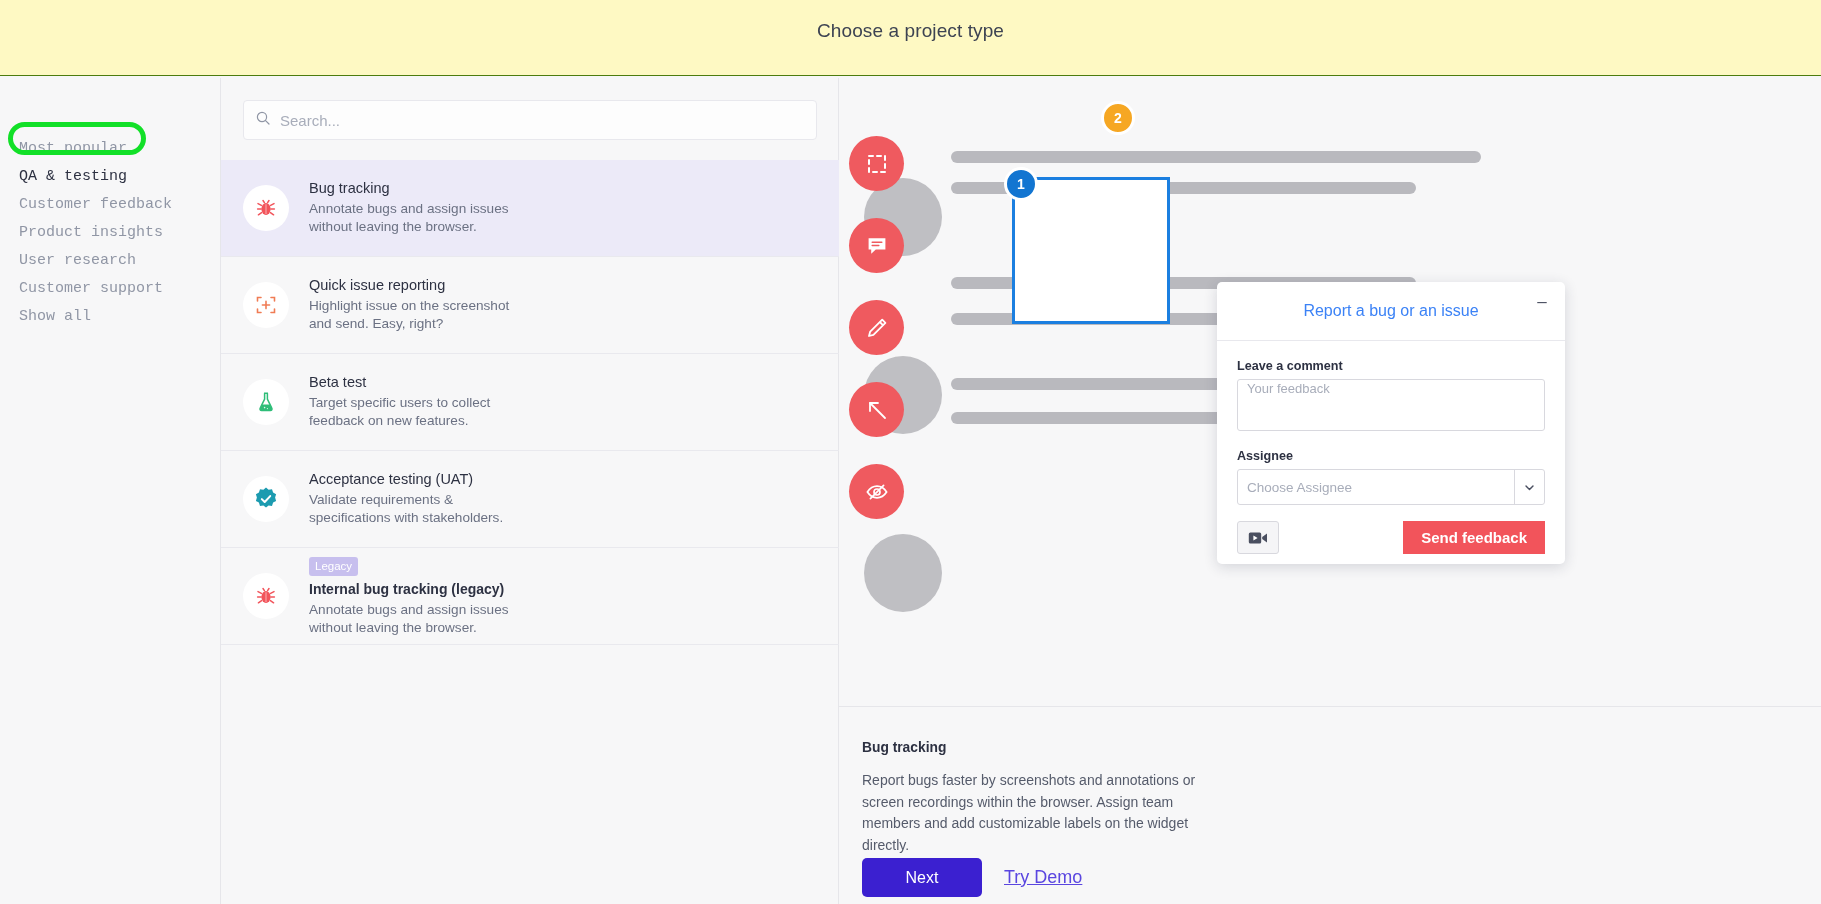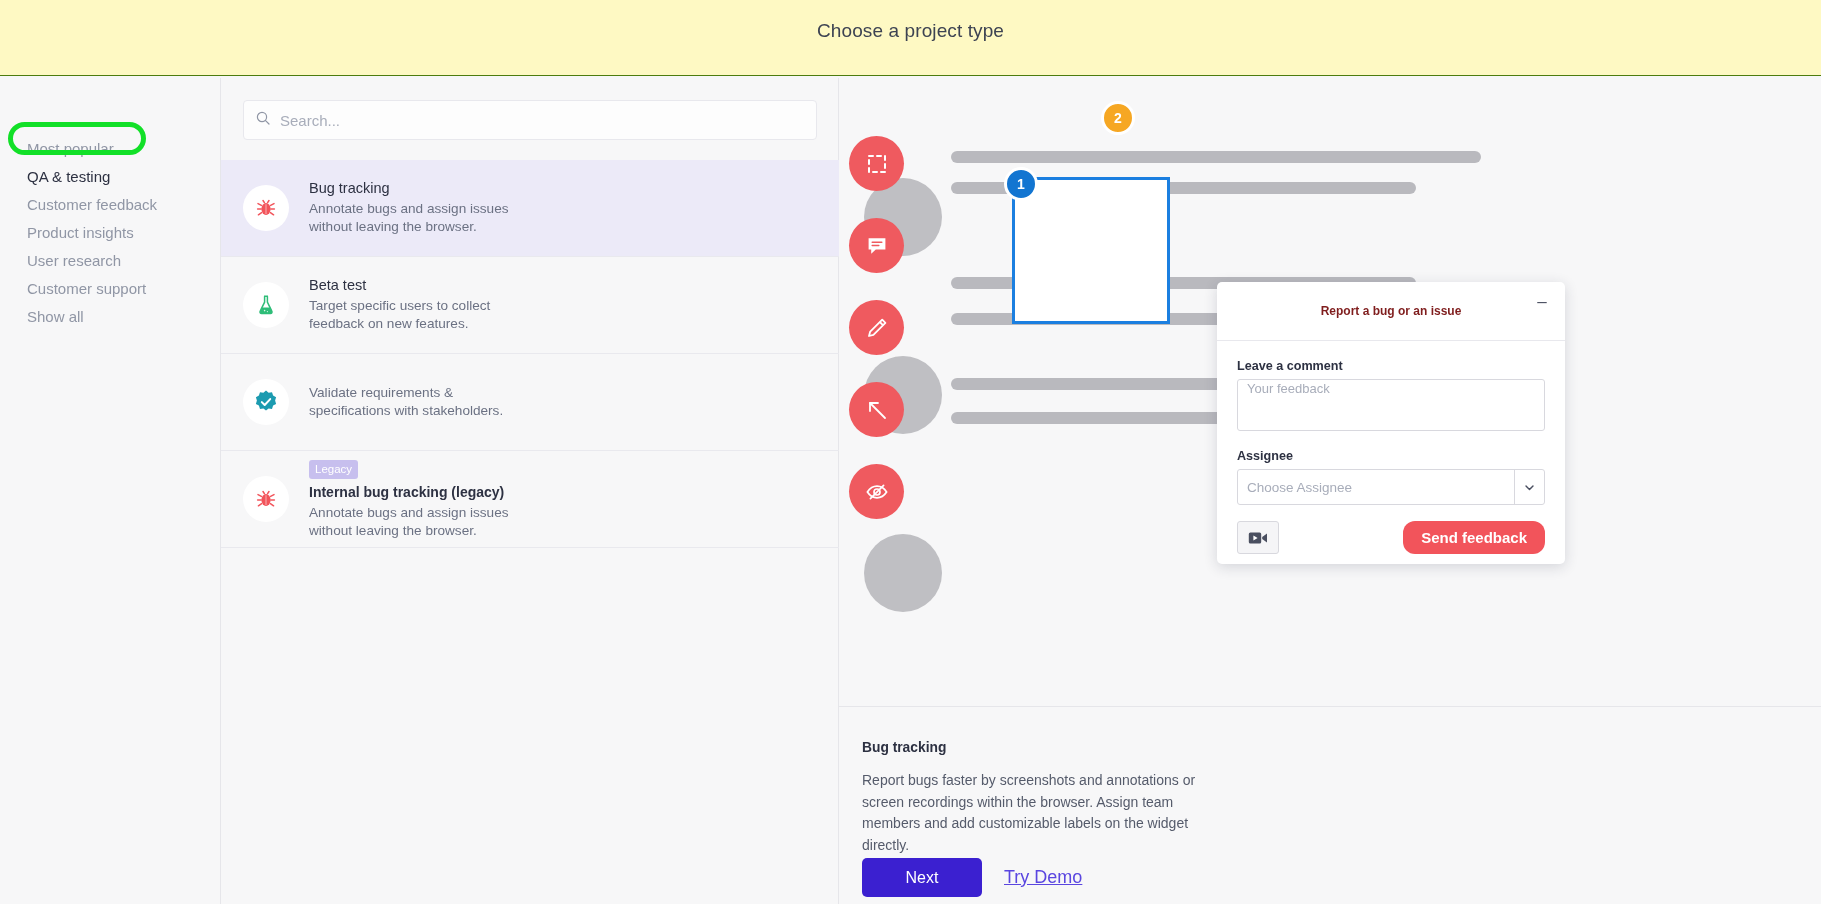--- a/index.html
+++ b/index.html
@@ -34,21 +34,21 @@
   }
 
   
   .nav {
     position: absolute;
     top: 78px; left: 0;
     width: 220px;
     height: 826px;
     background: #F7F7F8;
   }
-  .nav-list { position: absolute; top: 57px; left: 27px; width: 190px; }
+  .nav-list { position: absolute; top: 57px; left: 19px; width: 190px; font-family: Liberation Mono, monospace; }
   .nav-item {
     font-size: 15px;
     color: #9096A5;
     line-height: 28px;
     height: 28px;
     cursor: pointer;
     white-space: nowrap;
   }
   .nav-item.active { color: #2D3142; }
 
@@ -203,21 +203,21 @@
     border-radius: 5px;
     box-shadow: 0 3px 14px rgba(30,35,60,.16);
     overflow: hidden;
   }
   .widget-head {
     height: 59px;
     border-bottom: 1px solid #E8E8ED;
     display: flex; align-items: center; justify-content: center;
     position: relative;
   }
-  .widget-head-title { font-size: 12px; font-weight: 700; color: #7f1d1d; }
+  .widget-head-title { font-size: 16px; font-weight: 400; color: #3b82f6; }
   .widget-min {
     position: absolute; right: 14px; top: 10px;
     width: 18px; height: 18px;
     display: flex; align-items: center; justify-content: center;
     color: #4A4F60; font-size: 17px; cursor: pointer; line-height: 1;
   }
   .widget-body { padding: 18px 20px 10px; }
   .fld-label { font-size: 12.6px; font-weight: 700; color: #2D3142; margin-bottom: 6px; }
   .fld-textarea {
     width: 100%; height: 52px;
@@ -250,21 +250,21 @@
     width: 42px; height: 33px;
     border: 1px solid #D8D8DE; border-radius: 3px;
     background: #F5F5F7;
     display: flex; align-items: center; justify-content: center;
     cursor: pointer;
   }
   .send-btn {
     background: #F2545B;
     color: #FFFFFF;
     font-size: 15px; font-weight: 700;
-    border: none; border-radius: 12px;
+    border: none; border-radius: 0;
     padding: 0 18px; height: 33px;
     cursor: pointer;
     font-family: "Liberation Sans", sans-serif;
   }
   .powered {
     text-align: center;
     font-size: 10.5px;
     color: #9096A5;
     padding: 9px 0 11px;
     display: flex; align-items: center; justify-content: center; gap: 3px;
@@ -342,20 +342,35 @@
                    M16.6 9.4 L20 7.6 M16.8 13 L20.4 13 M16.4 16.6 L19.6 18.8" stroke="#F2545B" stroke-width="1.5" stroke-linecap="round"></path>
           <path d="M12 8.2 L12 18" stroke="#FFFFFF" stroke-width="1" opacity=".55"></path>
         </svg>
       </div>
       <div class="proj-text">
         <div class="proj-title">Bug tracking</div>
         <div class="proj-desc">Annotate bugs and assign issues without leaving the browser.</div>
       </div>
     </div>
 
+    <div class="proj-row">
+      <div class="proj-icon">
+        <svg width="24" height="24" viewBox="0 0 24 24" fill="none" stroke="#F07C54" stroke-width="1.6" stroke-linecap="round">
+          <path d="M3.5 8 V4.5 H7"></path>
+          <path d="M17 4.5 H20.5 V8"></path>
+          <path d="M20.5 16 V19.5 H17"></path>
+          <path d="M7 19.5 H3.5 V16"></path>
+          <path d="M12 8.4 V15.6 M8.4 12 H15.6"></path>
+        </svg>
+      </div>
+      <div class="proj-text">
+        <div class="proj-title">Quick issue reporting</div>
+        <div class="proj-desc">Highlight issue on the screenshot and send. Easy, right?</div>
+      </div>
+    </div>
 
     <div class="proj-row">
       <div class="proj-icon">
         <svg width="24" height="24" viewBox="0 0 24 24" fill="none">
           <path d="M10 3.2 h4 M10.6 3.2 v6 L6.2 18.2 a1.6 1.6 0 0 0 1.4 2.4 h8.8 a1.6 1.6 0 0 0 1.4 -2.4 L13.4 9.2 v-6" stroke="#2EBD78" stroke-width="1.5" stroke-linejoin="round"></path>
           <path d="M8.4 14.6 h7.2 L17.8 18.2 a1.6 1.6 0 0 1 -1.4 2.4 H7.6 a1.6 1.6 0 0 1 -1.4 -2.4 z" fill="#2EBD78"></path>
           <circle cx="10.6" cy="17.6" r="0.8" fill="#FFFFFF" opacity=".85"></circle>
           <circle cx="13.4" cy="18.6" r="0.6" fill="#FFFFFF" opacity=".85"></circle>
         </svg>
       </div>
@@ -366,20 +381,21 @@
     </div>
 
     <div class="proj-row">
       <div class="proj-icon">
         <svg width="26" height="26" viewBox="0 0 26 26" fill="none">
           <path d="M13 1.6 l2.6 2.2 3.4 -.5 1.1 3.3 3 1.7 -1 3.3 1 3.3 -3 1.7 -1.1 3.3 -3.4 -.5 -2.6 2.2 -2.6 -2.2 -3.4 .5 -1.1 -3.3 -3 -1.7 1 -3.3 -1 -3.3 3 -1.7 1.1 -3.3 3.4 .5 z" fill="#1C9BB0"></path>
           <path d="M8.8 13.1 l2.9 2.9 5.5 -5.9" stroke="#FFFFFF" stroke-width="2" stroke-linecap="round" stroke-linejoin="round"></path>
         </svg>
       </div>
       <div class="proj-text">
+        <div class="proj-title">Acceptance testing (UAT)</div>
         <div class="proj-desc">Validate requirements &amp; specifications with stakeholders.</div>
       </div>
     </div>
 
     <div class="proj-row legacy">
       <div class="proj-icon">
         <svg width="24" height="24" viewBox="0 0 24 24" fill="none">
           <path d="M9 4.5 L10.4 6.6 M15 4.5 L13.6 6.6" stroke="#F2545B" stroke-width="1.5" stroke-linecap="round"></path>
           <ellipse cx="12" cy="13" rx="4.6" ry="6" fill="#F2545B"></ellipse>
           <path d="M7.4 9.4 L4 7.6 M7.2 13 L3.6 13 M7.6 16.6 L4.4 18.8

